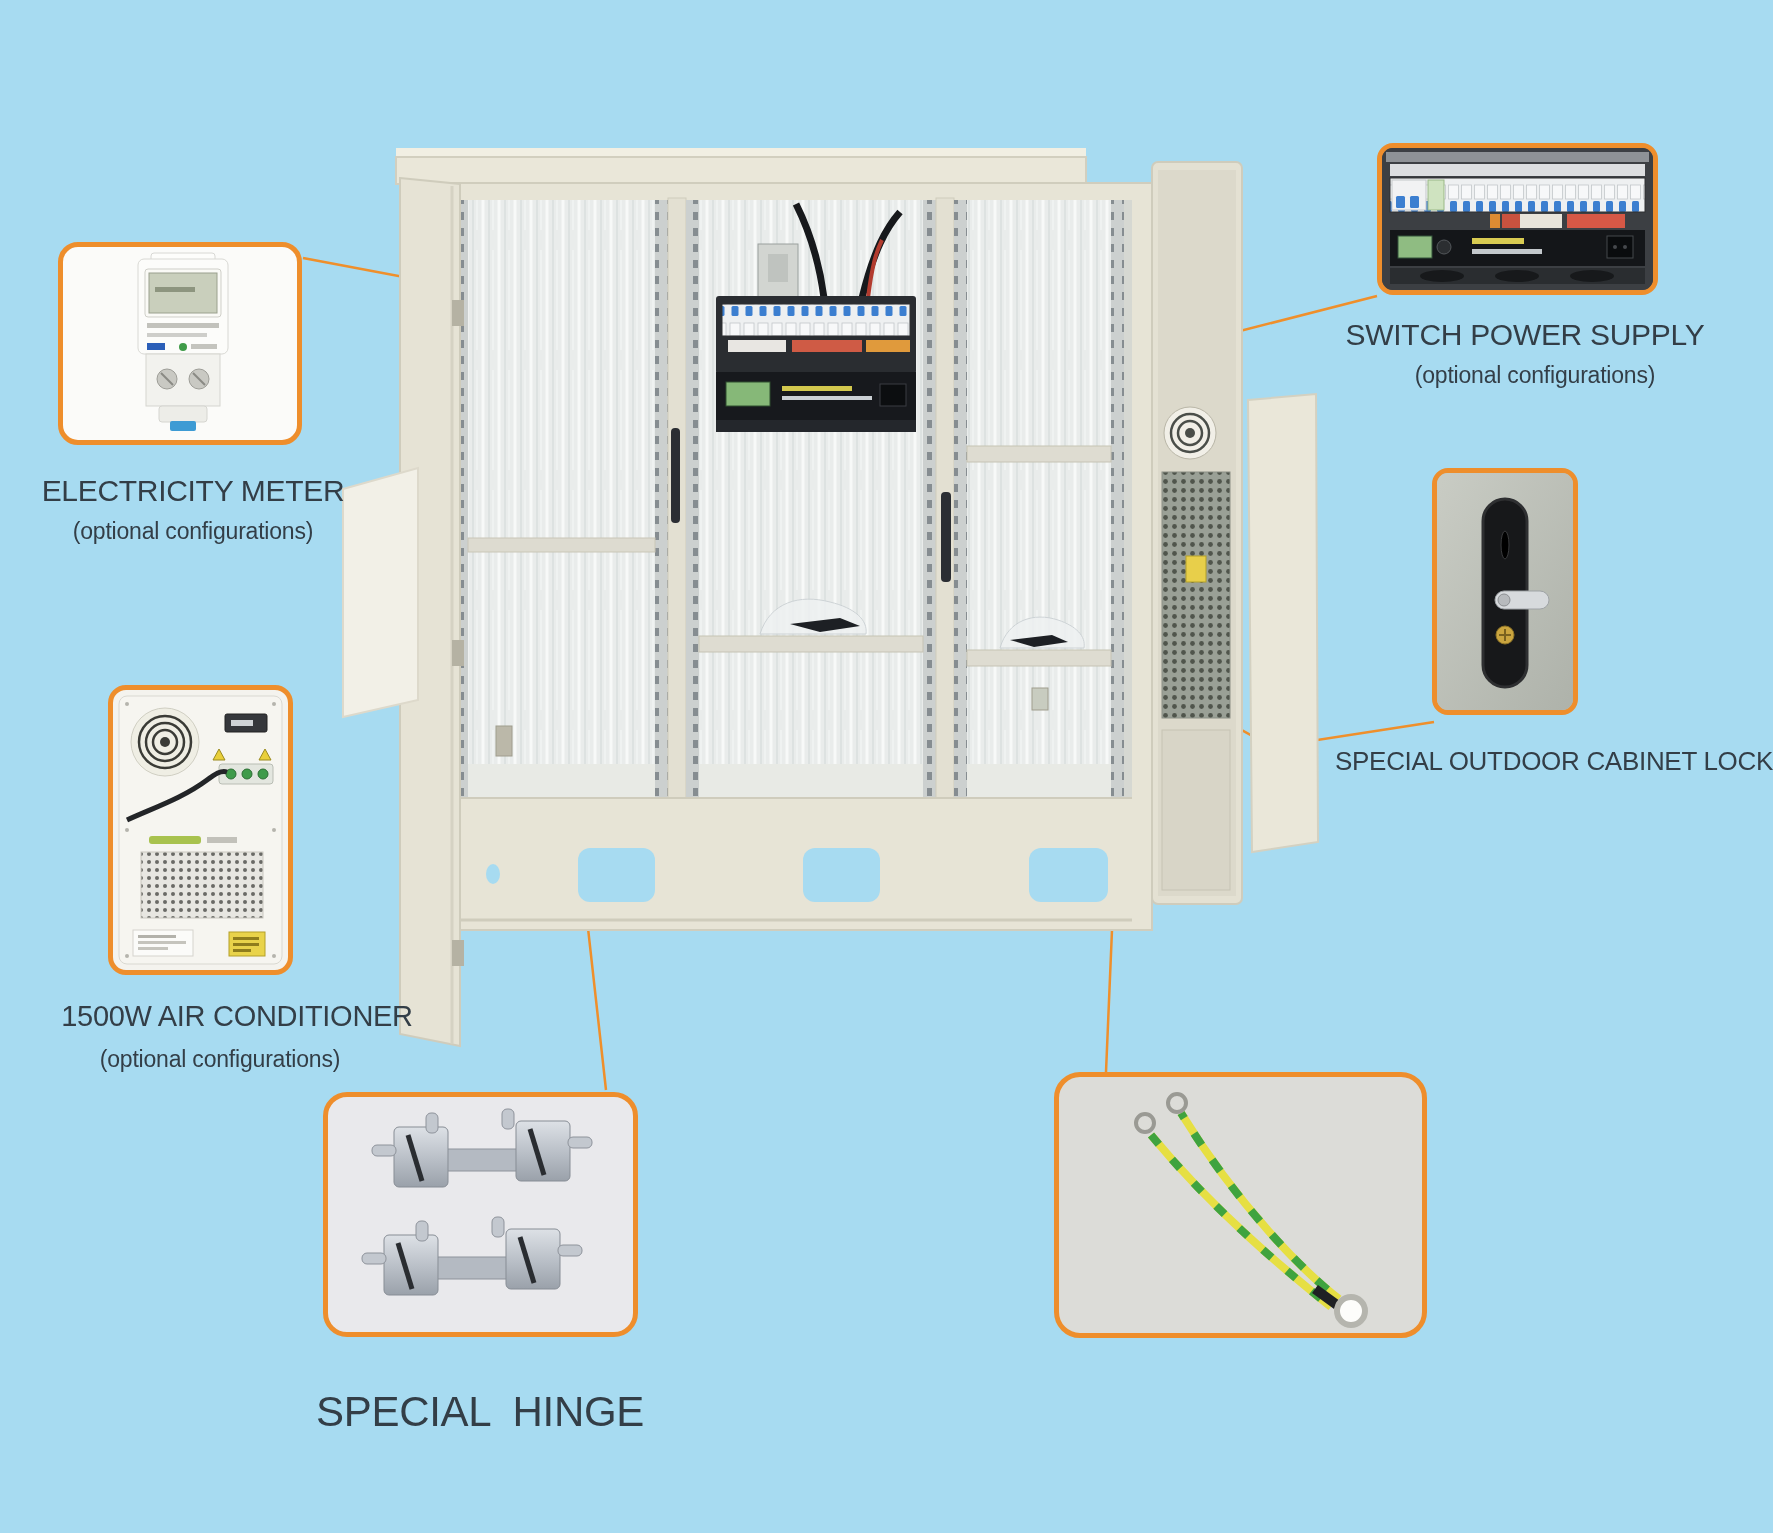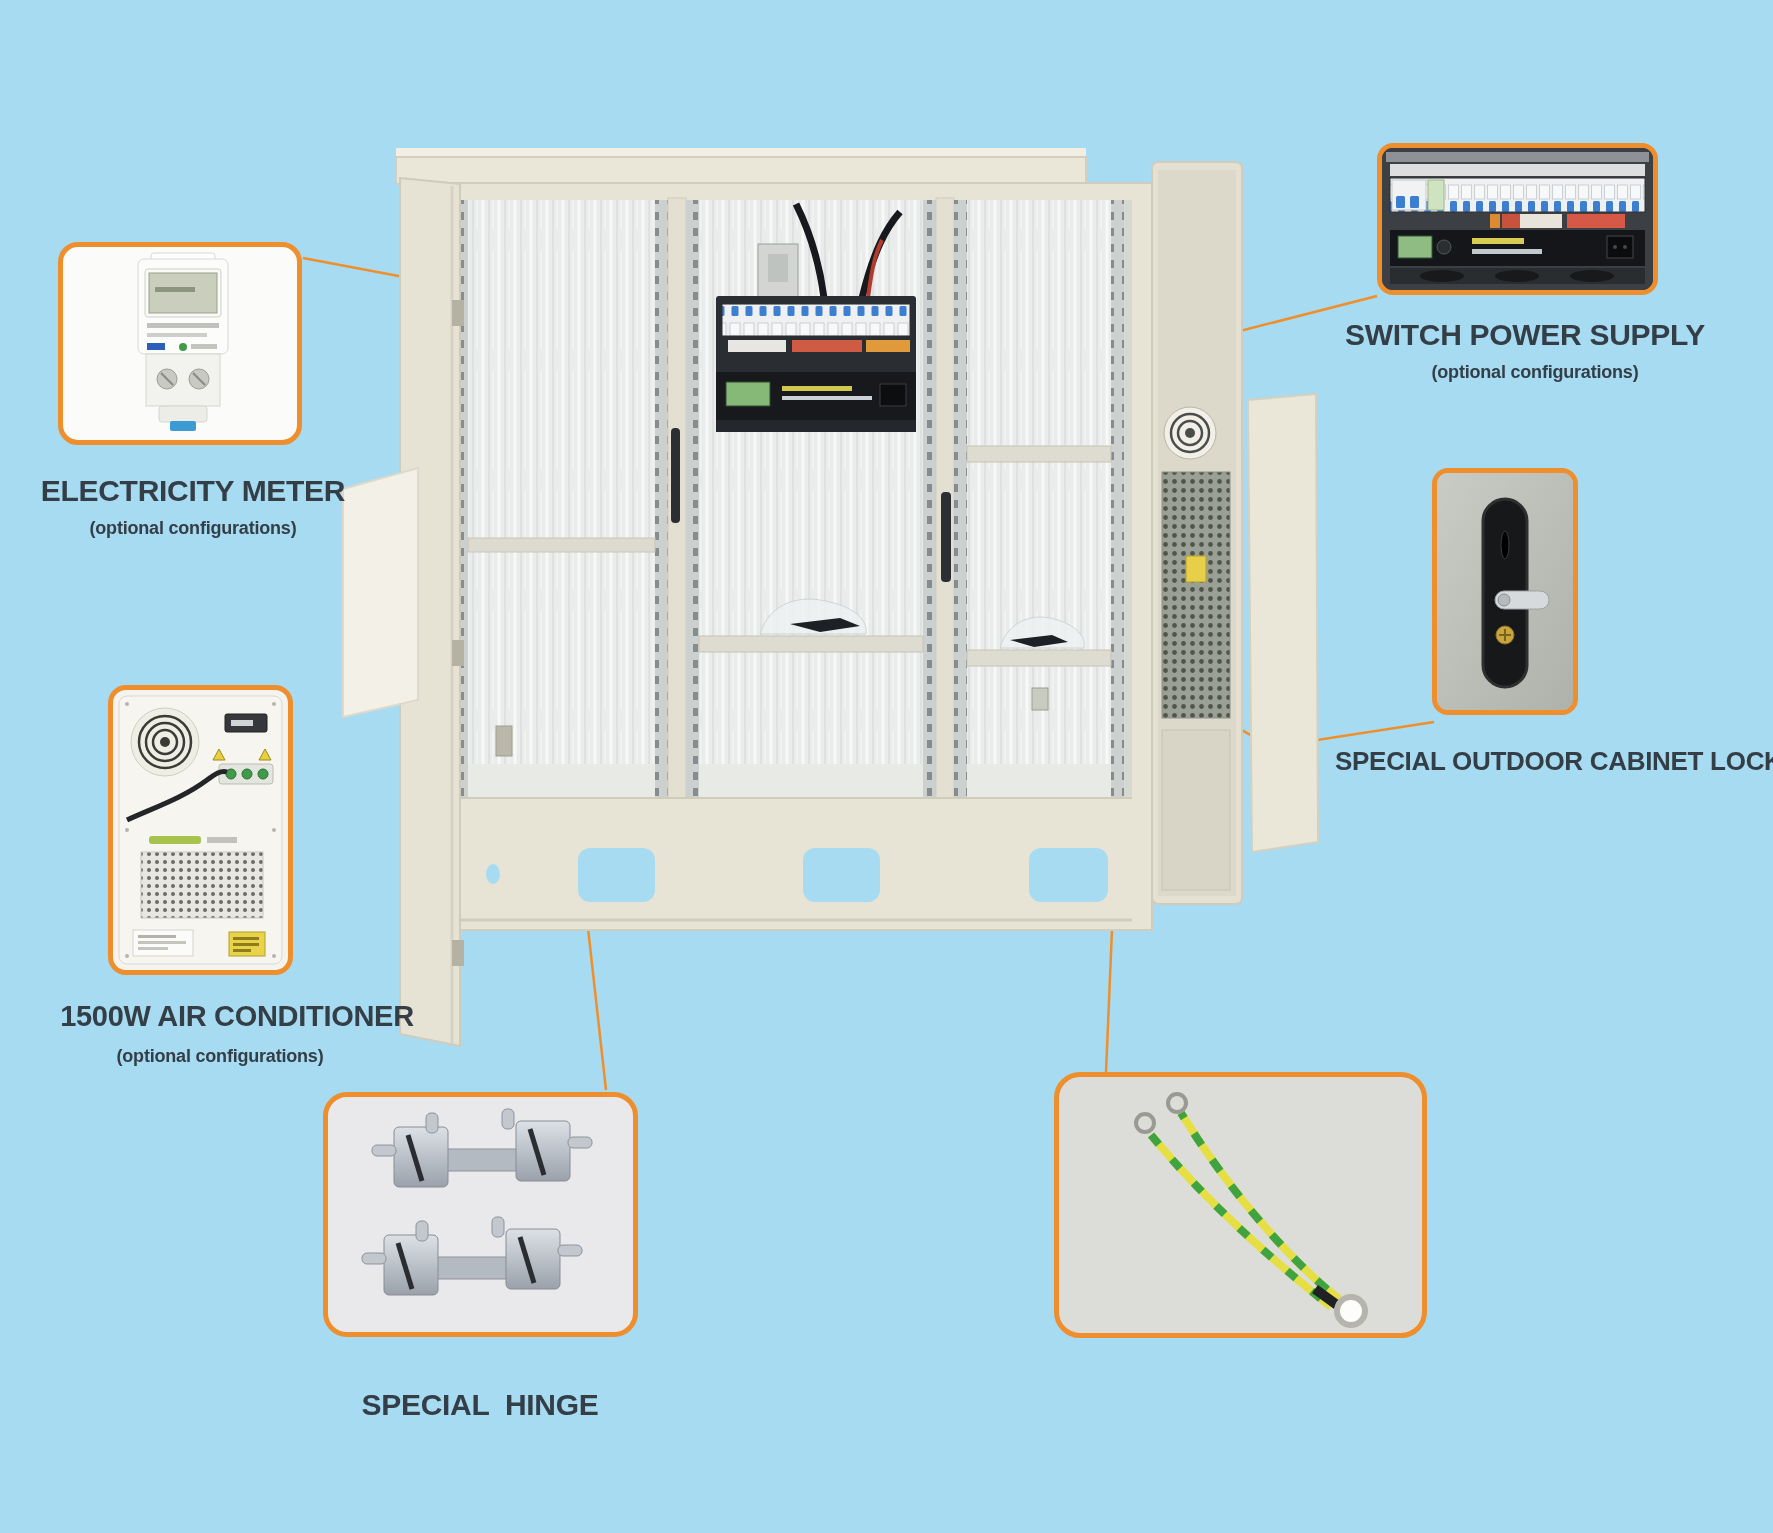--- a/index.html
+++ b/index.html
@@ -1,23 +1,23 @@
 <!DOCTYPE html>
 <html><head>
 <meta charset="utf-8">
 <style>
   html,body{margin:0;padding:0;background:#a7dbf1;}
   .scene{position:relative;width:1773px;height:1533px;background:#a7dbf1;overflow:hidden;
          font-family:"Liberation Sans", sans-serif;}
   .overlay{position:absolute;left:0;top:0;}
   .callout{position:absolute;border:5px solid #ee8e2c;background:#fff;overflow:hidden;box-sizing:border-box;}
-  .label{position:absolute;text-align:center;color:#333e47;font-weight:700;white-space:pre;
+  .label{position:absolute;text-align:center;color:#333e47;font-weight:400;white-space:pre;
          letter-spacing:-0.3px;}
-  .t30{font-size:30px;} .t29{font-size:29px;margin-left:32px;} .t26{font-size:26px;} .t33{font-size:30px;}
-  .sub{font-size:18px;font-weight:700;letter-spacing:-0.2px;}
+  .t30{font-size:30px;} .t29{font-size:29px;margin-left:32px;} .t26{font-size:26px;} .t33{font-size:42px;}
+  .sub{font-size:23px;font-weight:400;letter-spacing:-0.2px;}
 </style>
 </head>
 <body>
 
 <div class="scene">
 
   <svg class="overlay" width="1773" height="1533" viewBox="0 0 1773 1533">
     <defs>
       <pattern id="foil" width="16" height="120" patternUnits="userSpaceOnUse">
         <rect width="16" height="120" fill="#e9eceb"></rect>

